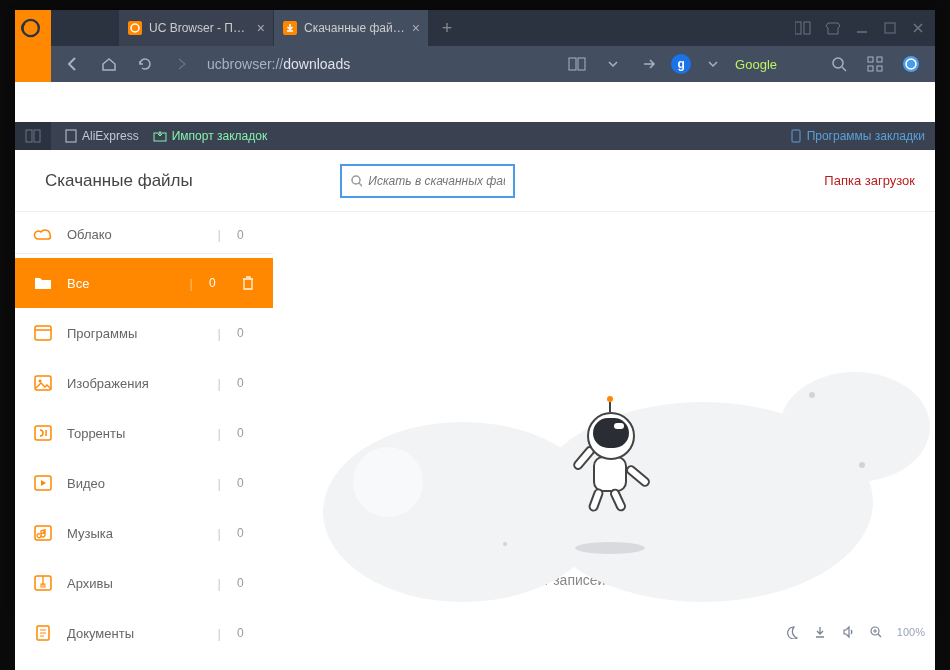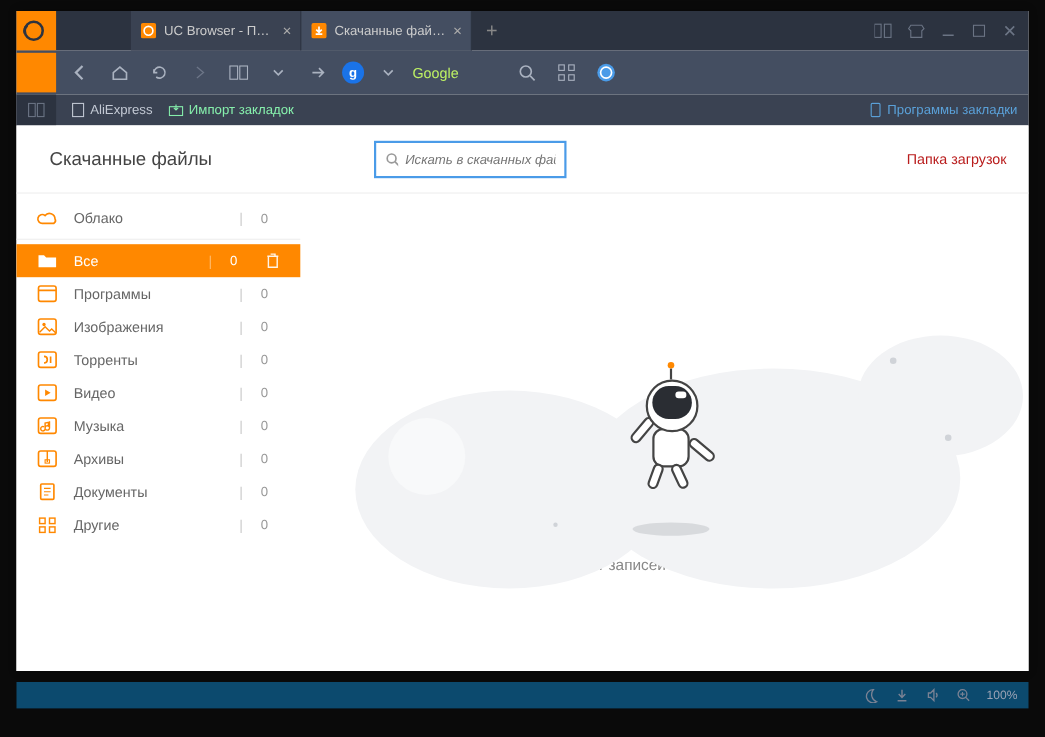--- a/index.html
+++ b/index.html
@@ -18,34 +18,34 @@
 .newtab { width: 36px; display: flex; align-items: center; justify-content: center; color: #888; font-size: 18px; cursor: pointer; }
 .title-right { margin-left: auto; display: flex; align-items: center; gap: 14px; padding: 0 10px; color: #6b7484; }
 .title-right span { cursor: pointer; }
 .navbar { height: 40px; background: #444e61; display: flex; align-items: center; padding: 0 10px; gap: 8px; color: #aab2c0; }
 .nav-left { width: 36px; height: 36px; background: #f80; margin-left: -10px; }
 .nav-btn { width: 28px; height: 28px; display: flex; align-items: center; justify-content: center; cursor: pointer; color: #aab2c0; }
 .url { flex: 1; color: #aab2c0; font-size: 14px; padding-left: 4px; }
 .url b { color: #dfe3ea; font-weight: normal; }
 .g-badge { width: 20px; height: 20px; border-radius: 50%; background: #1a73e8; color: #fff; display: flex; align-items: center; justify-content: center; font-size: 12px; font-weight: bold; }
 .search-label { color: #bef264; font-size: 13px; }
-.bookbar { height: 28px; background: #3a4252; display: flex; align-items: center; padding: 0 10px; gap: 14px; color: #c3c9d4; font-size: 12px; }
+.bookbar { height: 28px; background: #3a4252; display: flex; align-items: center; padding: 0 10px; gap: 14px; color: #c3c9d4; font-size: 12px; margin-top: 40px; }
 .bookbar .left { width: 36px; margin-left: -10px; height: 28px; background: #2c3340; display: flex; align-items: center; justify-content: center; }
 .bookmark { display: flex; align-items: center; gap: 5px; cursor: pointer; }
 .bookbar .right { margin-left: auto; display: flex; align-items: center; gap: 5px; color: #5aa0d8; cursor: pointer; }
 .page { flex: 1; display: flex; flex-direction: column; background: #fff; }
 .page-head { height: 62px; display: flex; align-items: center; padding: 0 20px 0 30px; gap: 20px; border-bottom: 1px solid #eee; }
 .page-title { font-size: 17px; color: #444; width: 275px; }
 .searchbox { width: 175px; height: 34px; border: 2px solid #4a9be8; display: flex; align-items: center; padding: 0 8px; gap: 6px; }
 .searchbox input { border: none; outline: none; font-size: 12px; width: 100%; color: #999; font-style: italic; }
 .folder-label { color: #b91c1c; font-size: 13px; margin-left: auto; }
 .folder-path { width: 235px; height: 34px; border: 1px solid #e0e0e0; display: flex; align-items: center; padding: 0 10px; color: #aaa; font-size: 12px; justify-content: space-between; }
 .page-body { flex: 1; display: flex; }
 .sidebar { width: 258px; display: flex; flex-direction: column; padding-top: 4px; }
-.cat { height: 30px; display: flex; align-items: center; padding: 0 18px; gap: 14px; cursor: pointer; color: #666; }
+.cat { height: 50px; display: flex; align-items: center; padding: 0 18px; gap: 14px; cursor: pointer; color: #666; }
 .cat.cloud { height: 38px; border-bottom: 1px solid #eee; margin-bottom: 4px; align-items: center; }
 .cat.active { background: #f80; color: #fff; }
 .cat-icon { width: 20px; height: 20px; display: flex; align-items: center; justify-content: center; color: #f80; }
 .cat.active .cat-icon { color: #fff; }
 .cat-label { flex: 1; font-size: 13px; }
 .cat-sep { color: #ccc; margin: 0 2px; }
 .cat.active .cat-sep { color: rgba(255,255,255,0.4); }
 .cat-count { color: #999; font-size: 12px; width: 18px; }
 .cat.active .cat-count { color: #fff; }
 .cat-trash { color: #fff; opacity: 0.9; }
@@ -161,20 +161,21 @@
         <svg width="18" height="18">
           <path d="M4 9a5 5 0 1 1 2 4" fill="none" stroke="currentColor" stroke-width="1.5"></path>
           <path d="M4 6v3h3" fill="none" stroke="currentColor" stroke-width="1.5"></path>
         </svg>
       </span>
     <span class="nav-btn">
         <svg width="18" height="18">
           <path d="M7 4l6 5-6 5" fill="none" stroke="currentColor" stroke-width="1.2" opacity="0.4"></path>
         </svg>
       </span>
+    <div class="url"><span>ucbrowser://</span><b>downloads</b></div>
     <span class="nav-btn">
         <svg width="18" height="14">
           <rect x="1" y="1" width="7" height="12" fill="none" stroke="currentColor"></rect>
           <rect x="10" y="1" width="7" height="12" fill="none" stroke="currentColor"></rect>
         </svg>
       </span>
     <span class="nav-btn">
         <svg width="12" height="12">
           <path d="M2 4l4 4 4-4" fill="none" stroke="currentColor" stroke-width="1.5"></path>
         </svg>

